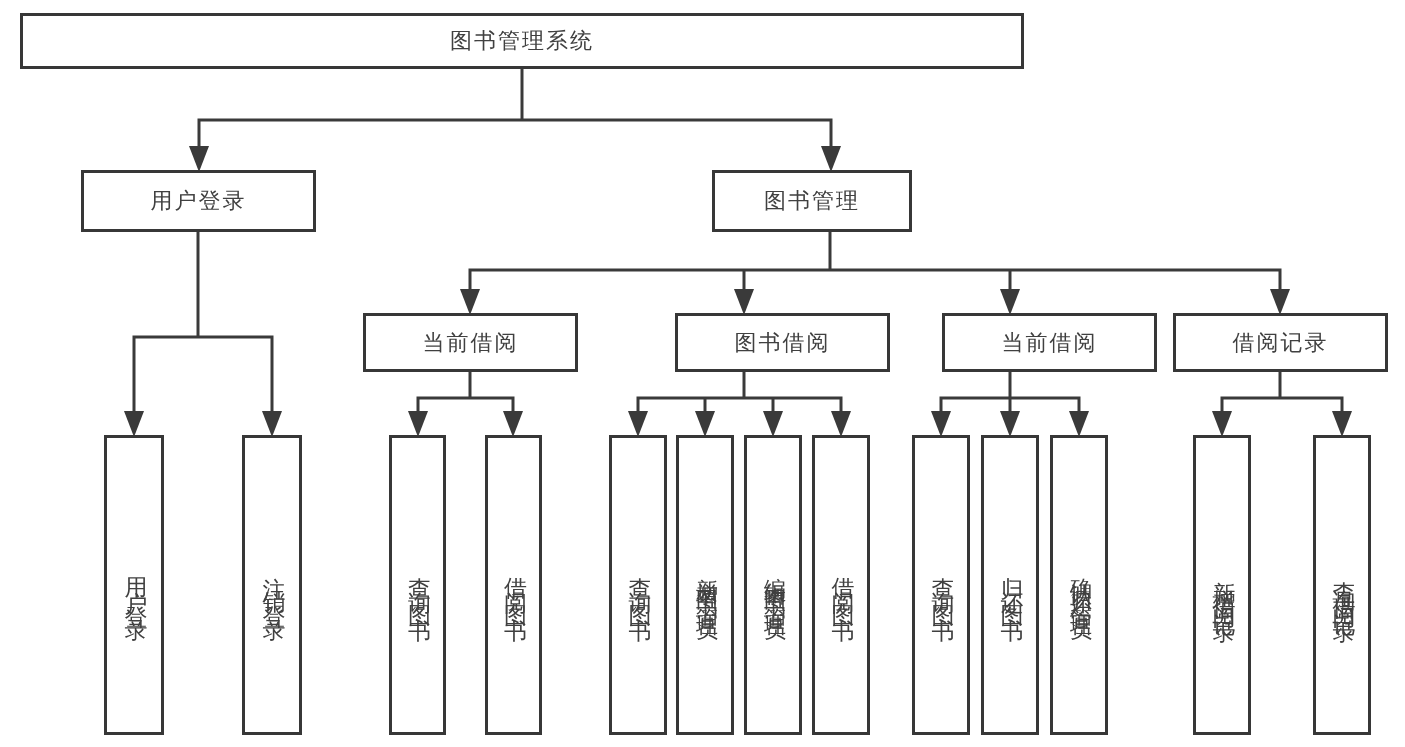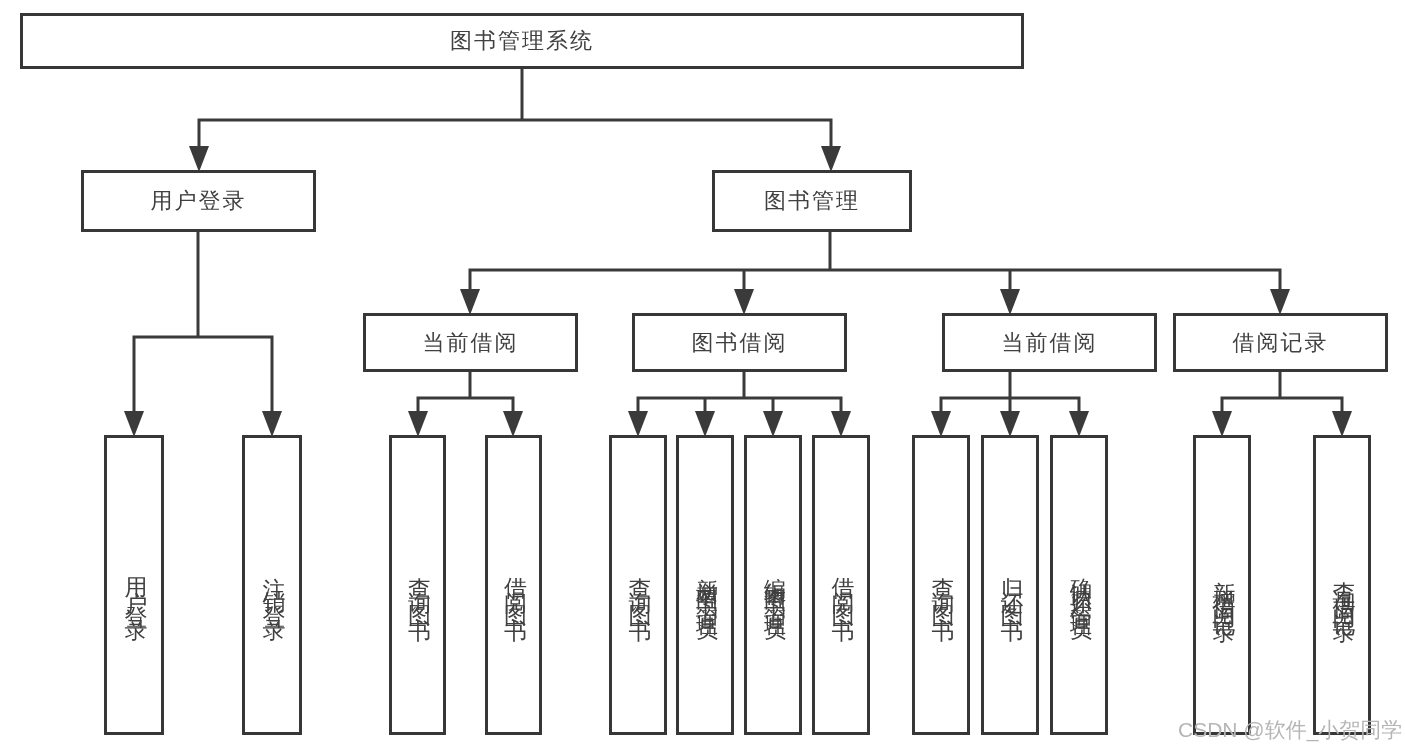--- a/index.html
+++ b/index.html
@@ -35,21 +35,21 @@
     font-size: 22px;
     letter-spacing: 2px;
     z-index: 2;
     font-family: Liberation Mono, monospace;
   }
   .root  { left: 20px;  top: 13px;  width: 1004px; height: 56px; }
   .l2a   { left: 81px;  top: 170px; width: 235px;  height: 62px; }
   .l2b   { left: 712px; top: 170px; width: 200px;  height: 62px; }
   .l3    { top: 313px;  width: 215px; height: 59px; }
   .l3a   { left: 363px; }
-  .l3b   { left: 632px; }
+  .l3b   { left: 675px; }
   .l3c   { left: 903px; margin-left: 39px; }
   .l3d   { left: 1173px; }
   .leaf {
     top: 435px;
     height: 300px;
     width: 58px;
     writing-mode: vertical-rl;
     text-orientation: mixed;
     font-size: 23px;
     letter-spacing: 14px;
@@ -185,15 +185,14 @@
   <div class="node leaf long" style="left:1050px">
     <span>确认归还（管理员）</span>
   </div>
   <div class="node leaf mid" style="left:1193px">
     <span>新增借阅记录</span>
   </div>
   <div class="node leaf mid" style="left:1313px">
     <span>查询借阅记录</span>
   </div>
 
-  <div class="watermark">CSDN @软件_小贺同学</div>
 
 </div>
 
 </body></html>

